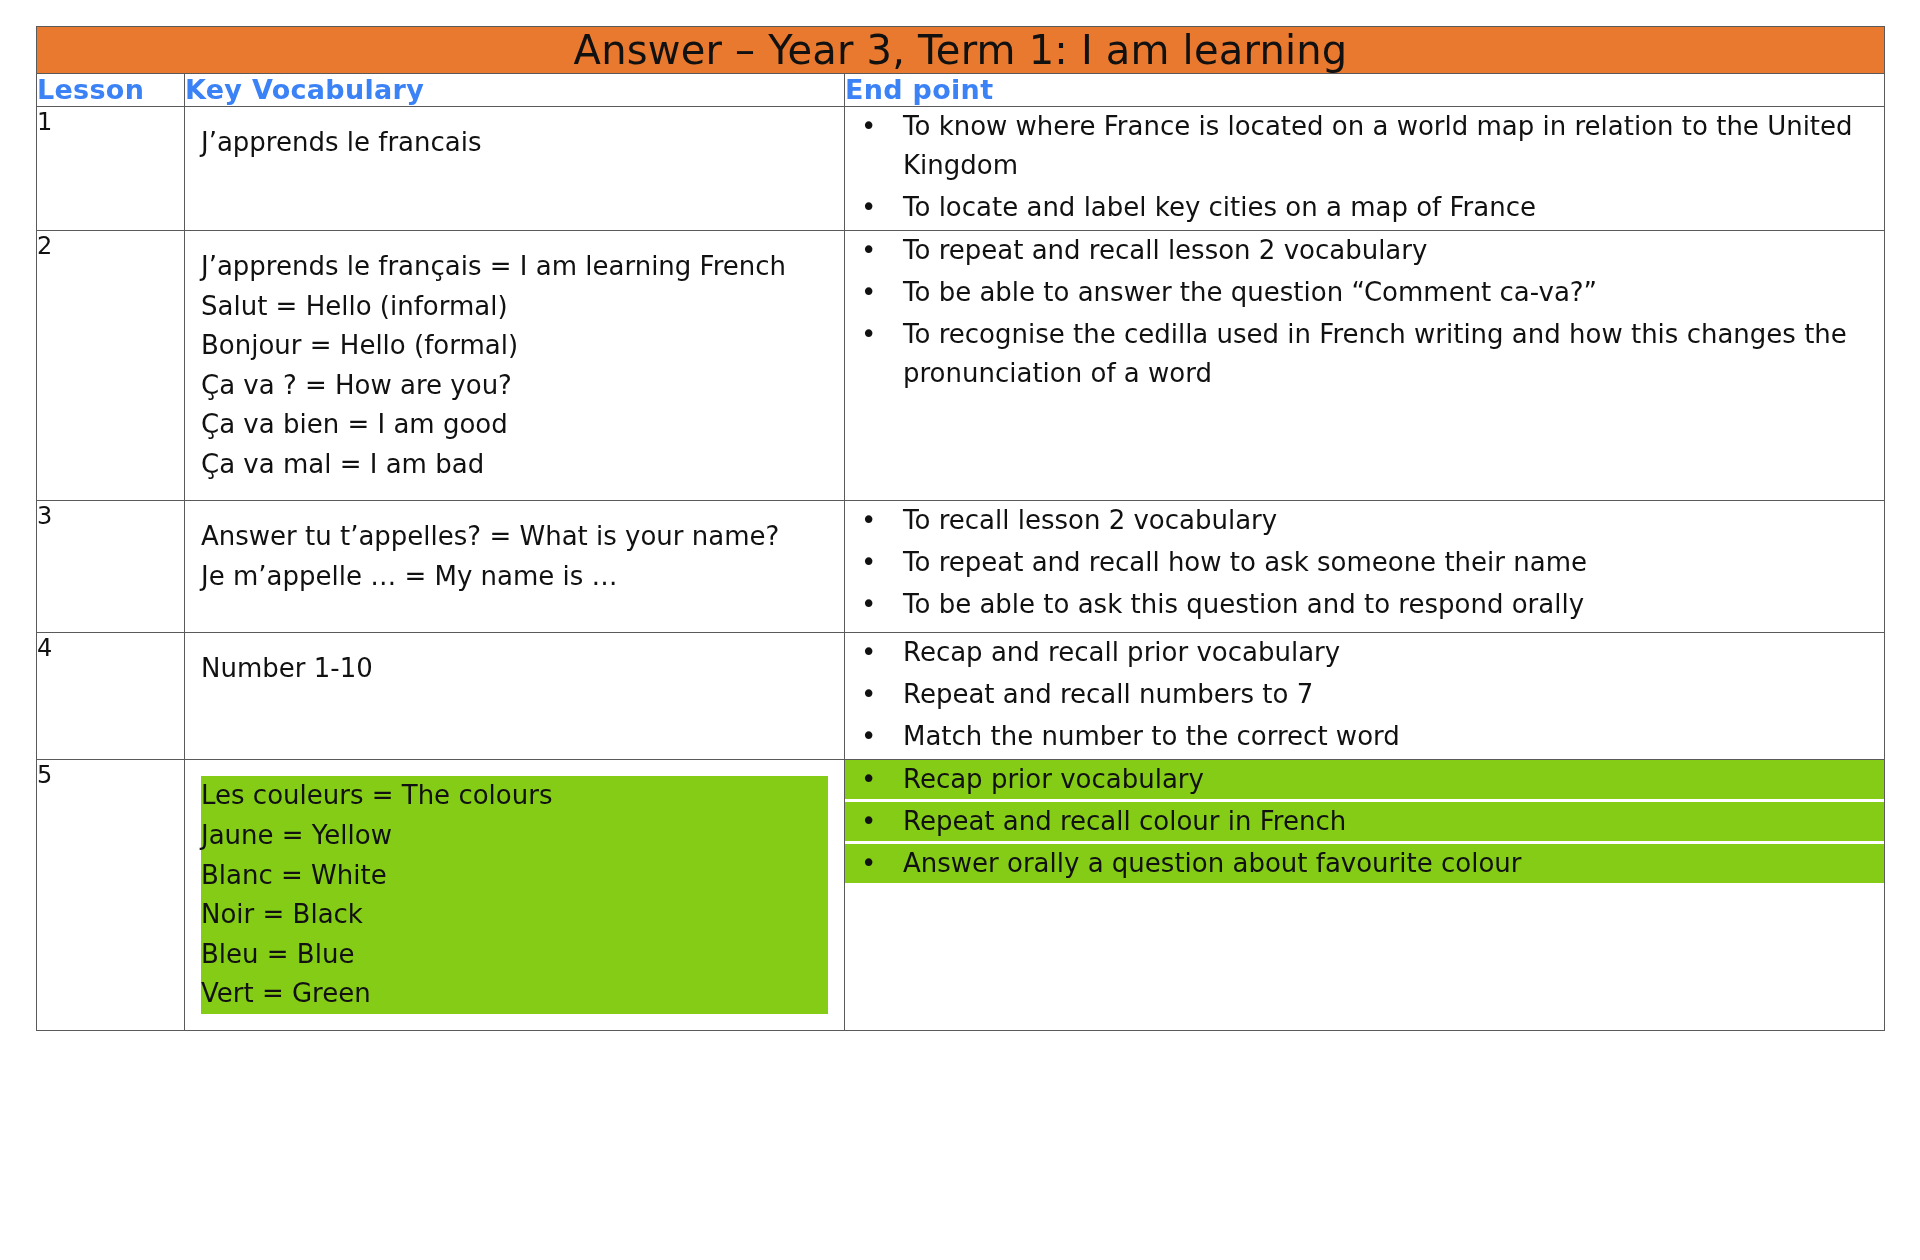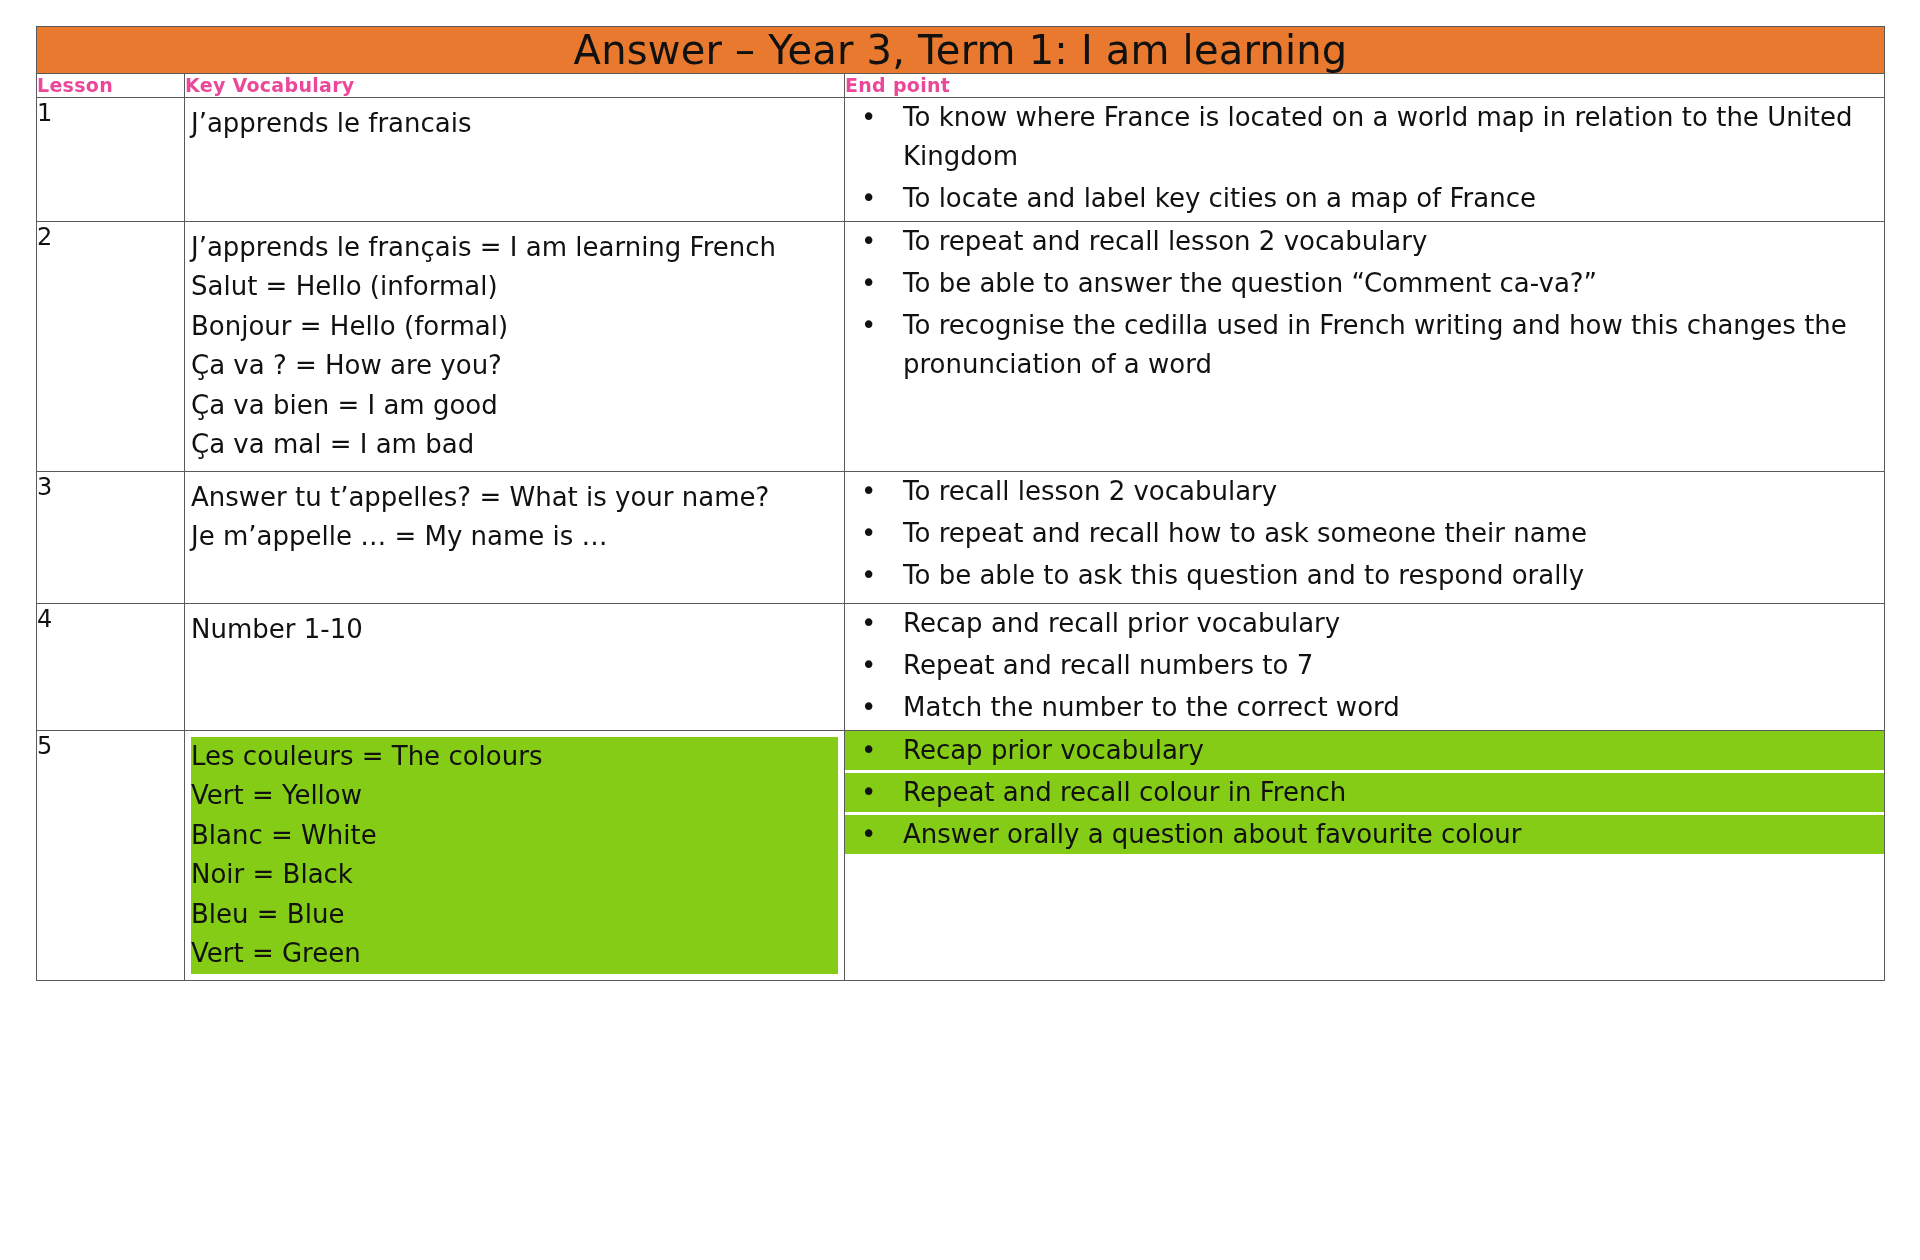--- a/index.html
+++ b/index.html
@@ -51,23 +51,23 @@
     letter-spacing: 0.2px;
     line-height: 1.15;
   }
 
   
   .hdr-cell {
     padding: 10px 14px 12px 14px;
     text-align: left;
   }
   .hdr-text {
-    font-size: 19px;
+    font-size: 27px;
     font-weight: 700;
-    color: #ec4899;
+    color: #3b82f6;
     line-height: 1.2;
     letter-spacing: 0.3px;
   }
 
   
   .lesson-cell {
     padding: 12px 0 10px 14px;
   }
   .lesson-num {
     font-size: 24px;
@@ -76,21 +76,21 @@
   }
   .vocab-cell {
     padding: 12px 10px 14px 14px;
   }
   .end-cell {
     padding: 12px 18px 14px 10px;
   }
 
   .vocab-list {
     list-style: none;
-    margin: 6px;
+    margin: 16px;
     padding: 0;
   }
   .vocab-list li {
     font-size: 26px;
     color: #111111;
     line-height: 1.52;
     white-space: nowrap;
   }
 
   .end-list {
@@ -226,21 +226,21 @@
             </ul>
           </td>
         </tr>
         <tr class="hl" style="height: 250px;">
           <td class="lesson-cell">
             <div class="lesson-num">5</div>
           </td>
           <td class="vocab-cell hl-vocab-cell">
             <ul class="vocab-list">
               <li>Les couleurs = The colours</li>
-              <li>Vert = Yellow</li>
+              <li>Jaune = Yellow</li>
               <li>Blanc = White</li>
               <li>Noir = Black</li>
               <li>Bleu = Blue</li>
               <li>Vert = Green</li>
             </ul>
           </td>
           <td class="end-cell">
             <ul class="end-list">
               <li><span class="bullet-dot">•</span><span>Recap prior vocabulary</span></li>
               <li><span class="bullet-dot">•</span><span>Repeat and recall colour in French</span></li>

